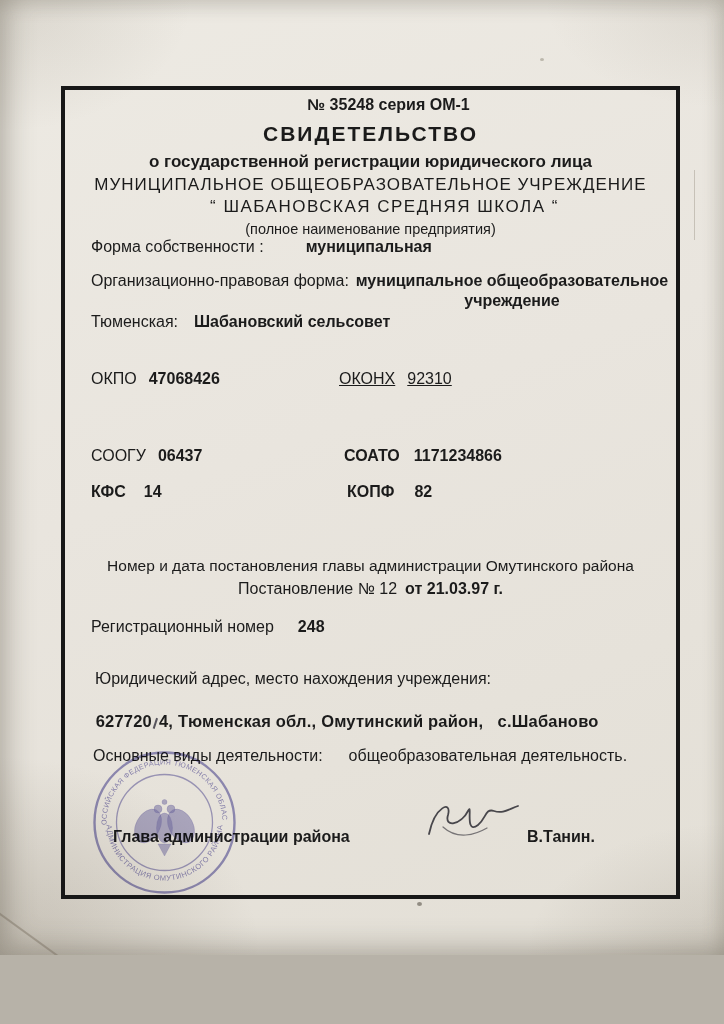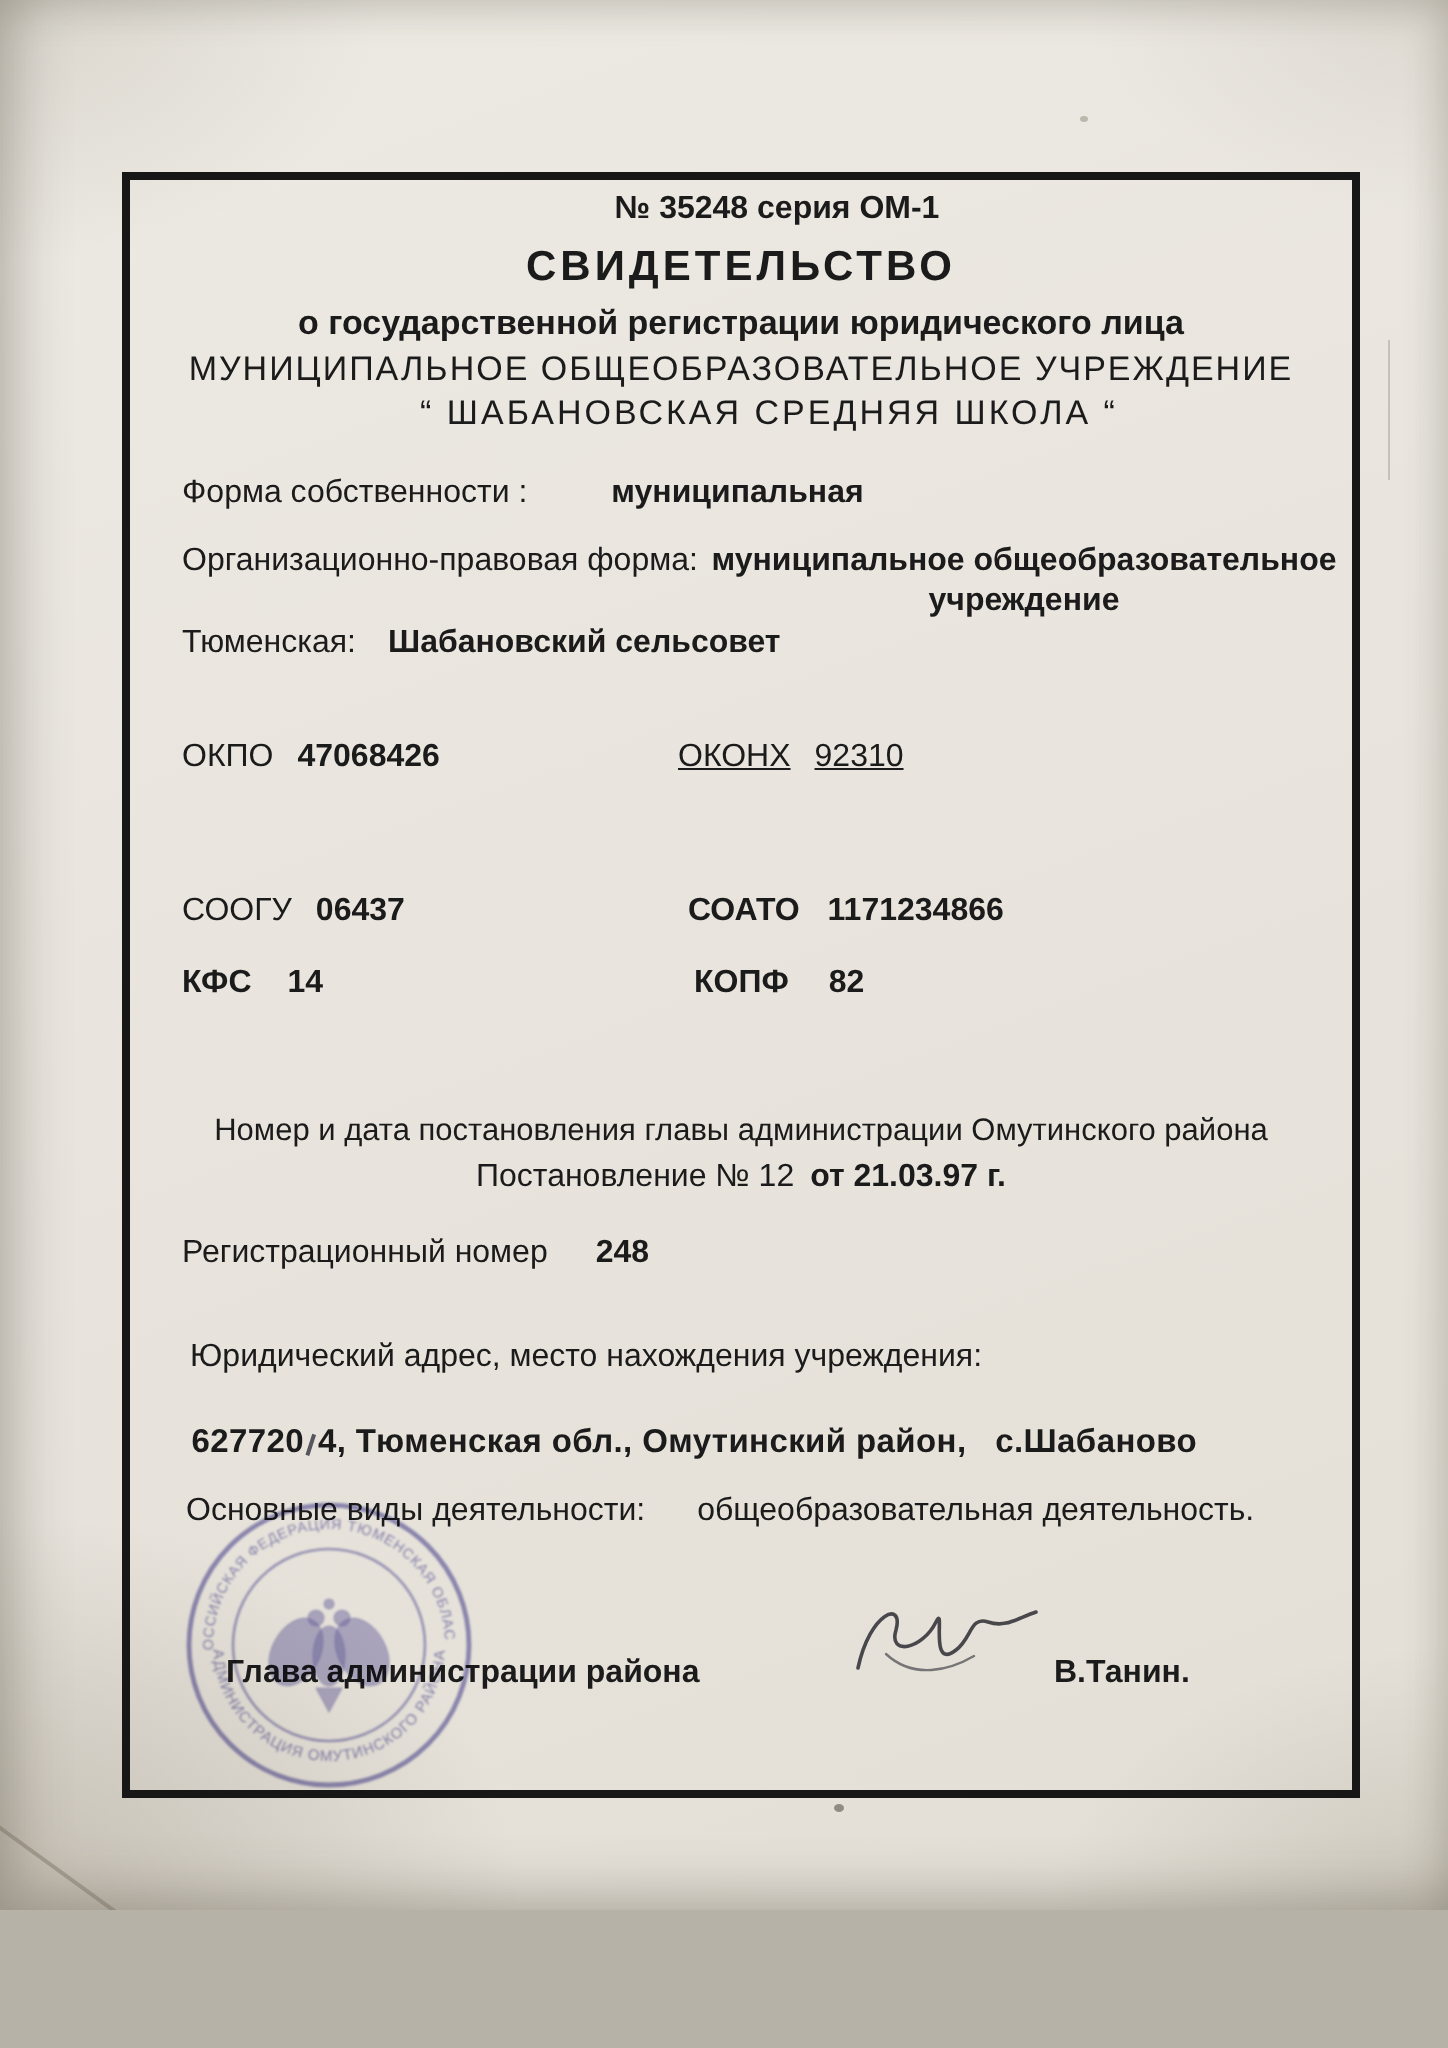--- a/index.html
+++ b/index.html
@@ -86,20 +86,21 @@
     <div class="abs ctr num-line">№  35248 серия  ОМ-1</div>
 
     <div class="abs ctr doc-title">СВИДЕТЕЛЬСТВО</div>
 
     <div class="abs ctr doc-sub">о государственной регистрации юридического лица</div>
 
     <div class="abs ctr org1">МУНИЦИПАЛЬНОЕ ОБЩЕОБРАЗОВАТЕЛЬНОЕ УЧРЕЖДЕНИЕ</div>
 
     <div class="abs ctr org2">“ ШАБАНОВСКАЯ СРЕДНЯЯ ШКОЛА “</div>
 
+    <div class="abs ctr caption">(полное наименование предприятия)</div>
 
     <div class="abs own-row">
       <span>Форма собственности :</span><span class="b val">муниципальная</span>
     </div>
 
     <div class="abs legal-lbl">Организационно-правовая форма:</div>
     <div class="legal-val">муниципальное общеобразовательное учреждение</div>
 
     <div class="abs founder">
       <span>Тюменская:</span><span class="b val">Шабановский сельсовет</span>

